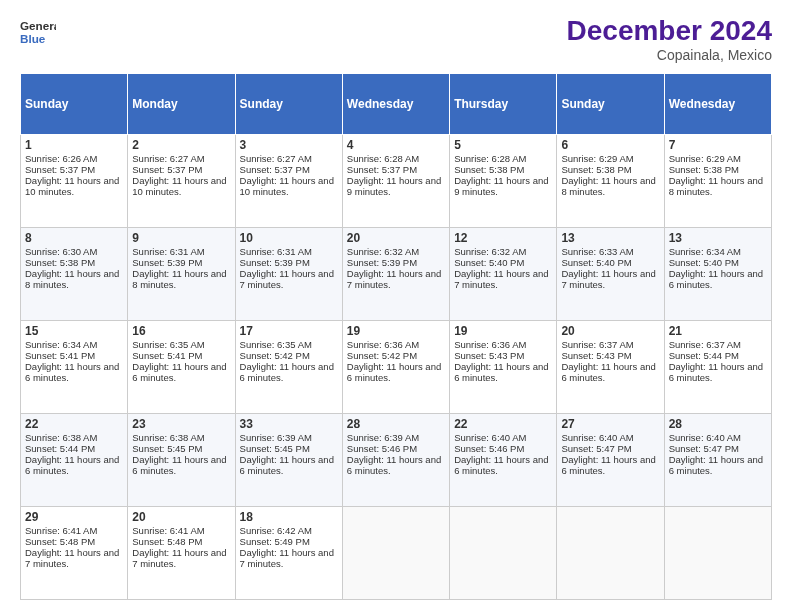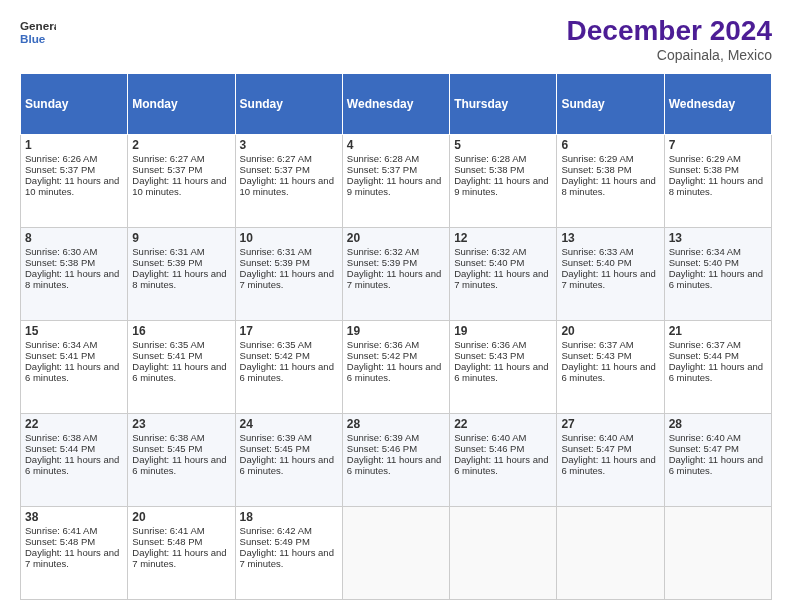--- a/index.html
+++ b/index.html
@@ -252,21 +252,21 @@
         <span>Sunset: 5:44 PM</span><br>
         <span>Daylight: 11 hours and 6 minutes.</span>
       </td>
           <td>
         <span class="day-number">23</span>
         <span>Sunrise: 6:38 AM</span><br>
         <span>Sunset: 5:45 PM</span><br>
         <span>Daylight: 11 hours and 6 minutes.</span>
       </td>
           <td>
-        <span class="day-number">24</span>
+        <span class="day-number">33</span>
         <span>Sunrise: 6:39 AM</span><br>
         <span>Sunset: 5:45 PM</span><br>
         <span>Daylight: 11 hours and 6 minutes.</span>
       </td>
           <td>
         <span class="day-number">28</span>
         <span>Sunrise: 6:39 AM</span><br>
         <span>Sunset: 5:46 PM</span><br>
         <span>Daylight: 11 hours and 6 minutes.</span>
       </td>
@@ -284,21 +284,21 @@
       </td>
           <td>
         <span class="day-number">28</span>
         <span>Sunrise: 6:40 AM</span><br>
         <span>Sunset: 5:47 PM</span><br>
         <span>Daylight: 11 hours and 6 minutes.</span>
       </td>
         </tr>
         <tr>
           <td>
-        <span class="day-number">38</span>
+        <span class="day-number">29</span>
         <span>Sunrise: 6:41 AM</span><br>
         <span>Sunset: 5:48 PM</span><br>
         <span>Daylight: 11 hours and 7 minutes.</span>
       </td>
           <td>
         <span class="day-number">20</span>
         <span>Sunrise: 6:41 AM</span><br>
         <span>Sunset: 5:48 PM</span><br>
         <span>Daylight: 11 hours and 7 minutes.</span>
       </td>

